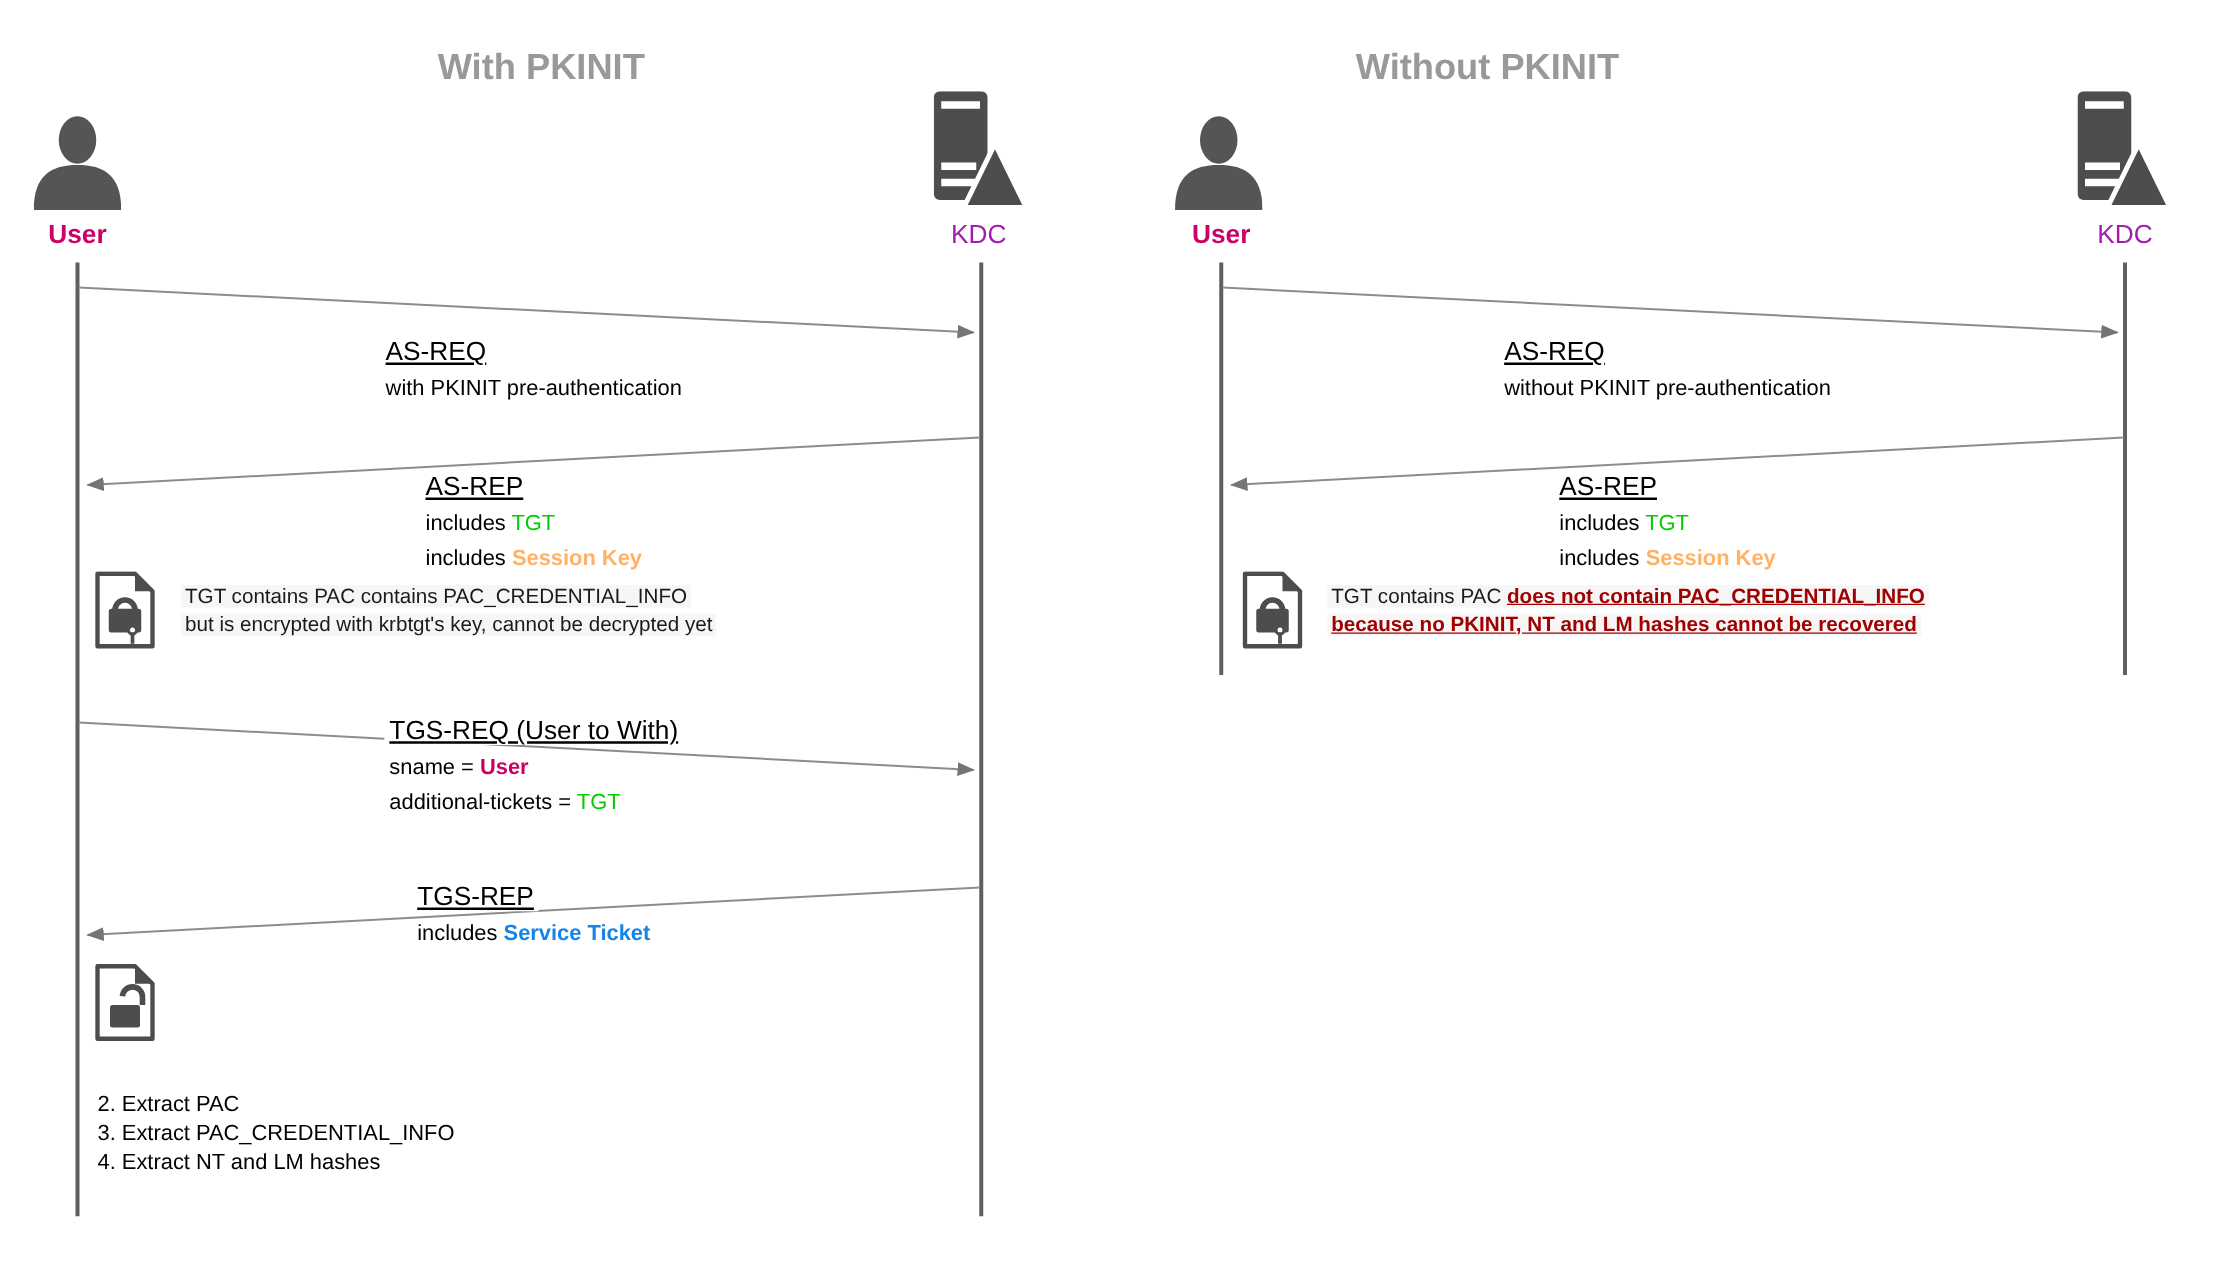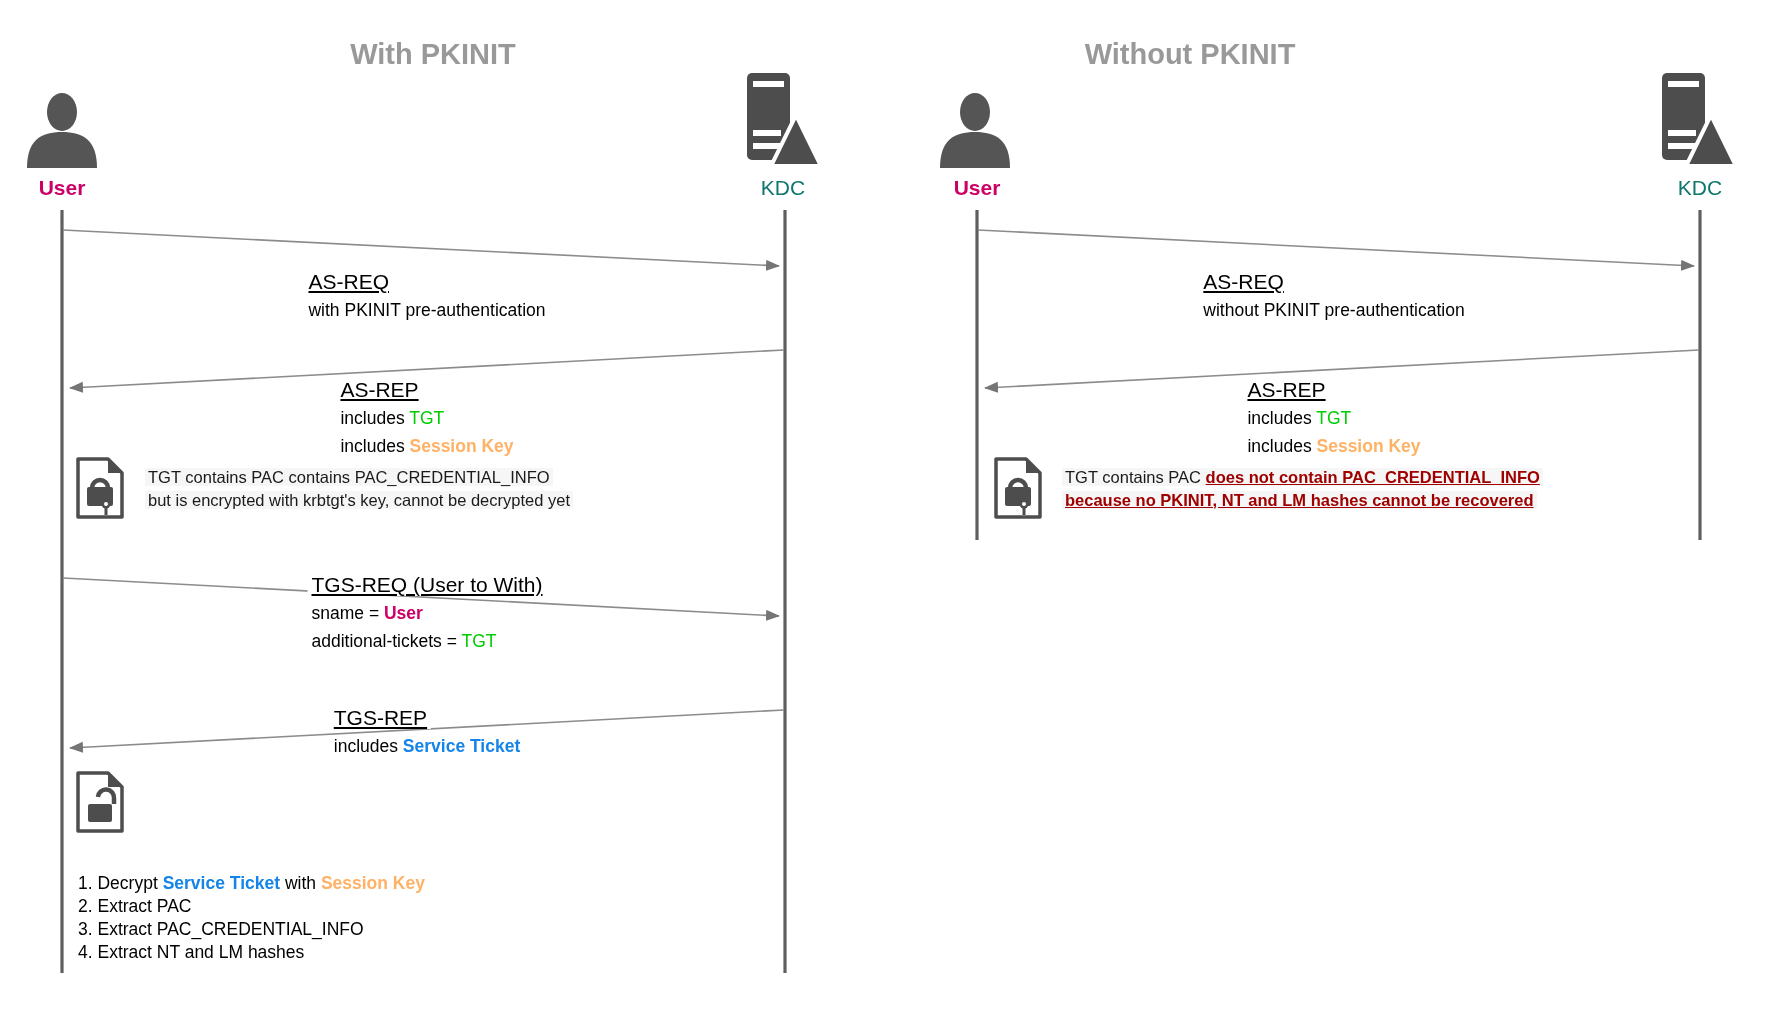--- a/index.html
+++ b/index.html
@@ -1,21 +1,21 @@
 <!DOCTYPE html>
 <html style="--c-title: #999999; --c-user: #CC0066; --c-tgt: #00CC00; --c-key: #FFB266; --c-st: #1584E8; --c-danger: #A00000; --c-line: #8C8C8C; --c-lifeline: #5F5F5F; --c-icon: #4D4D4D;"><head>
 <meta charset="utf-8">
 <style>
   html,body{margin:0;padding:0;background:#ffffff;}
   .canvas{position:relative;width:1760px;height:1014px;background:#ffffff;
           font-family:"Liberation Sans",sans-serif;overflow:hidden;}
   .layer{position:absolute;left:0;top:0;}
   .diagram-title{position:absolute;transform:translateX(-50%);font-size:29px;font-weight:bold;
           color:var(--c-title);white-space:nowrap;}
-  .actor-label{position:absolute;transform:translateX(-50%);font-size:21px;color:#0f766e;white-space:nowrap;}
+  .actor-label{position:absolute;transform:translateX(-50%);font-size:21px;color:#a21caf;white-space:nowrap;}
   .actor-label.user{font-weight:bold;color:var(--c-user);}
   .msg{position:absolute;transform:translateX(-50%);text-align:left;line-height:28px;white-space:nowrap;margin-top:24px;}
   .msg-title{font-size:21px;}
   .msg-title .bg{text-decoration:underline;}
   .msg-line{font-size:17.5px;}
   .bg{background:#ffffff;padding:0 4px;}
   .note-text{position:absolute;font-size:16.5px;line-height:22.5px;white-space:nowrap;color:#1a1a1a;}
   .note-text .bg{background:#f6f6f6;padding:0 3px;}
   .steps{position:absolute;font-size:17.5px;line-height:23px;white-space:nowrap;color:#000;}
   .seg.tgt{color:var(--c-tgt);font-weight:normal;}
@@ -107,21 +107,20 @@
   </div>
 
   <svg class="layer" style="left:75px;top:771px" width="50" height="64">
     <path d="M3,2 H33 L47,16 V60 H3 Z" fill="#ffffff" stroke="#4d4d4d" stroke-width="3.5" stroke-linejoin="round"></path>
     <path d="M33,2 L47,16 H33 Z" class="icon-dark"></path>
     <path d="M23,26 a8,8 0 0 1 16,1 l0,6" fill="none" stroke="#4d4d4d" stroke-width="4.5"></path>
     <rect x="13" y="33" width="24" height="18" rx="2" class="icon-dark"></rect>
   </svg>
 
   <div class="steps" style="left:78px;top:872px">
-    <div><span class="seg">1. Decrypt </span><span class="seg st">Service Ticket</span><span class="seg"> with </span><span class="seg key">Session Key</span></div>
     <div><span class="seg">2. Extract PAC</span></div>
     <div><span class="seg">3. Extract PAC_CREDENTIAL_INFO</span></div>
     <div><span class="seg">4. Extract NT and LM hashes</span></div>
   </div>
 
   <div class="diagram-title" style="left:1190px;top:38px">Without PKINIT</div>
 
   <svg class="layer" style="left:940px;top:92px" width="70" height="78">
     <ellipse cx="35" cy="20" rx="15" ry="19" fill="#555555"></ellipse>
     <path d="M0,76 C0,48 14,40 35,40 C56,40 70,48 70,76 Z" fill="#555555"></path>

